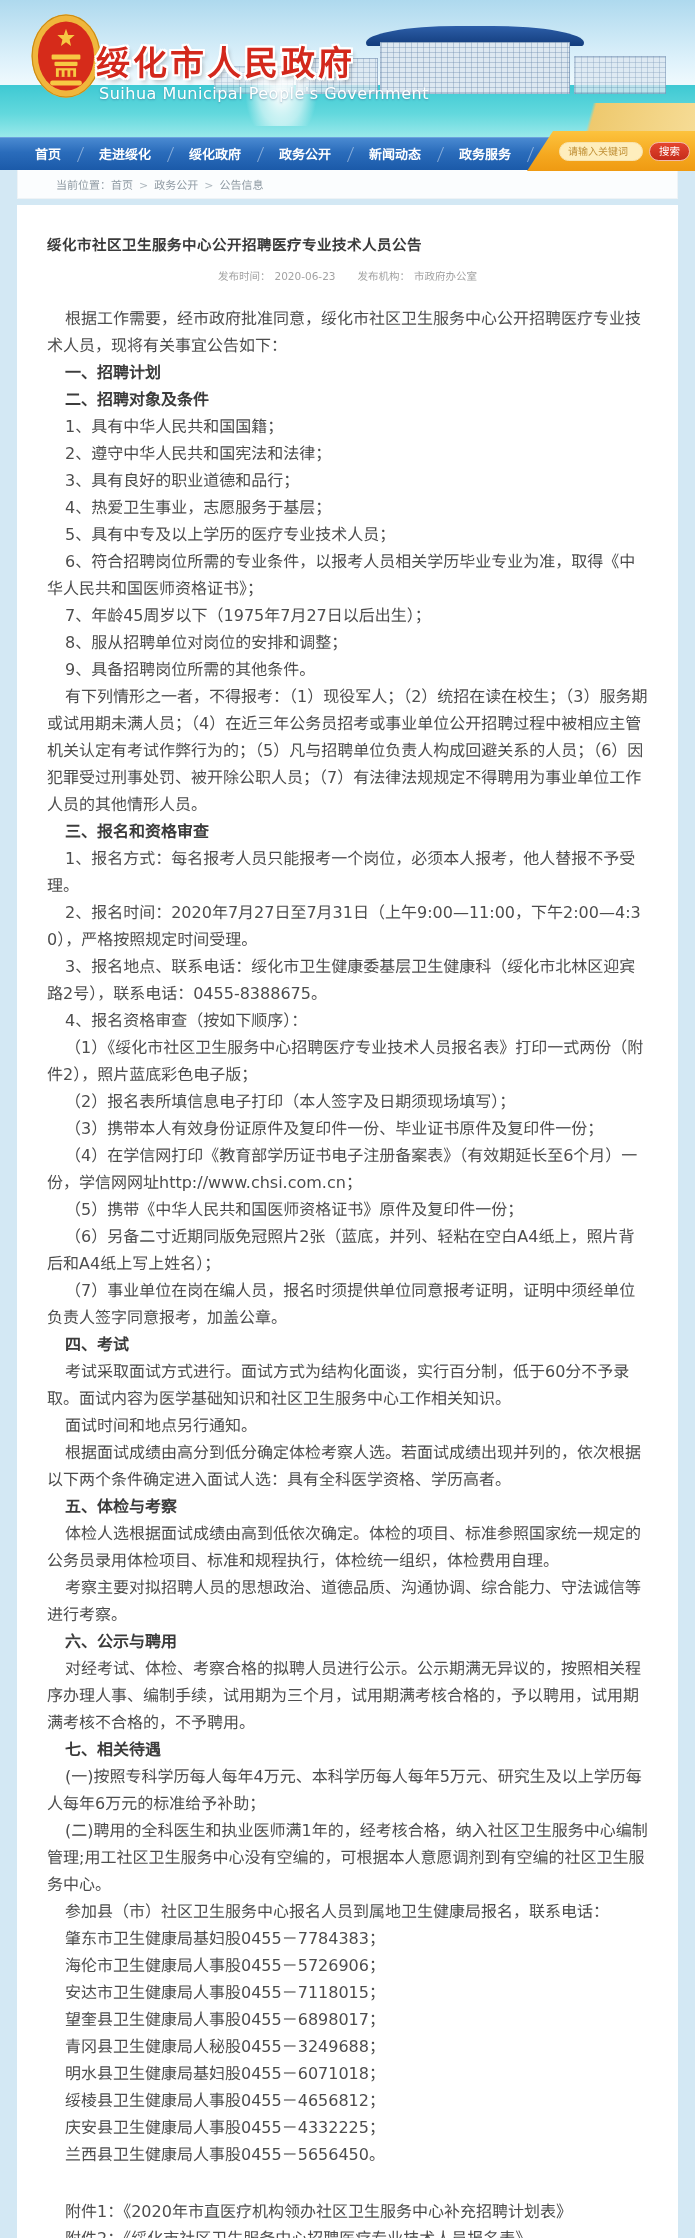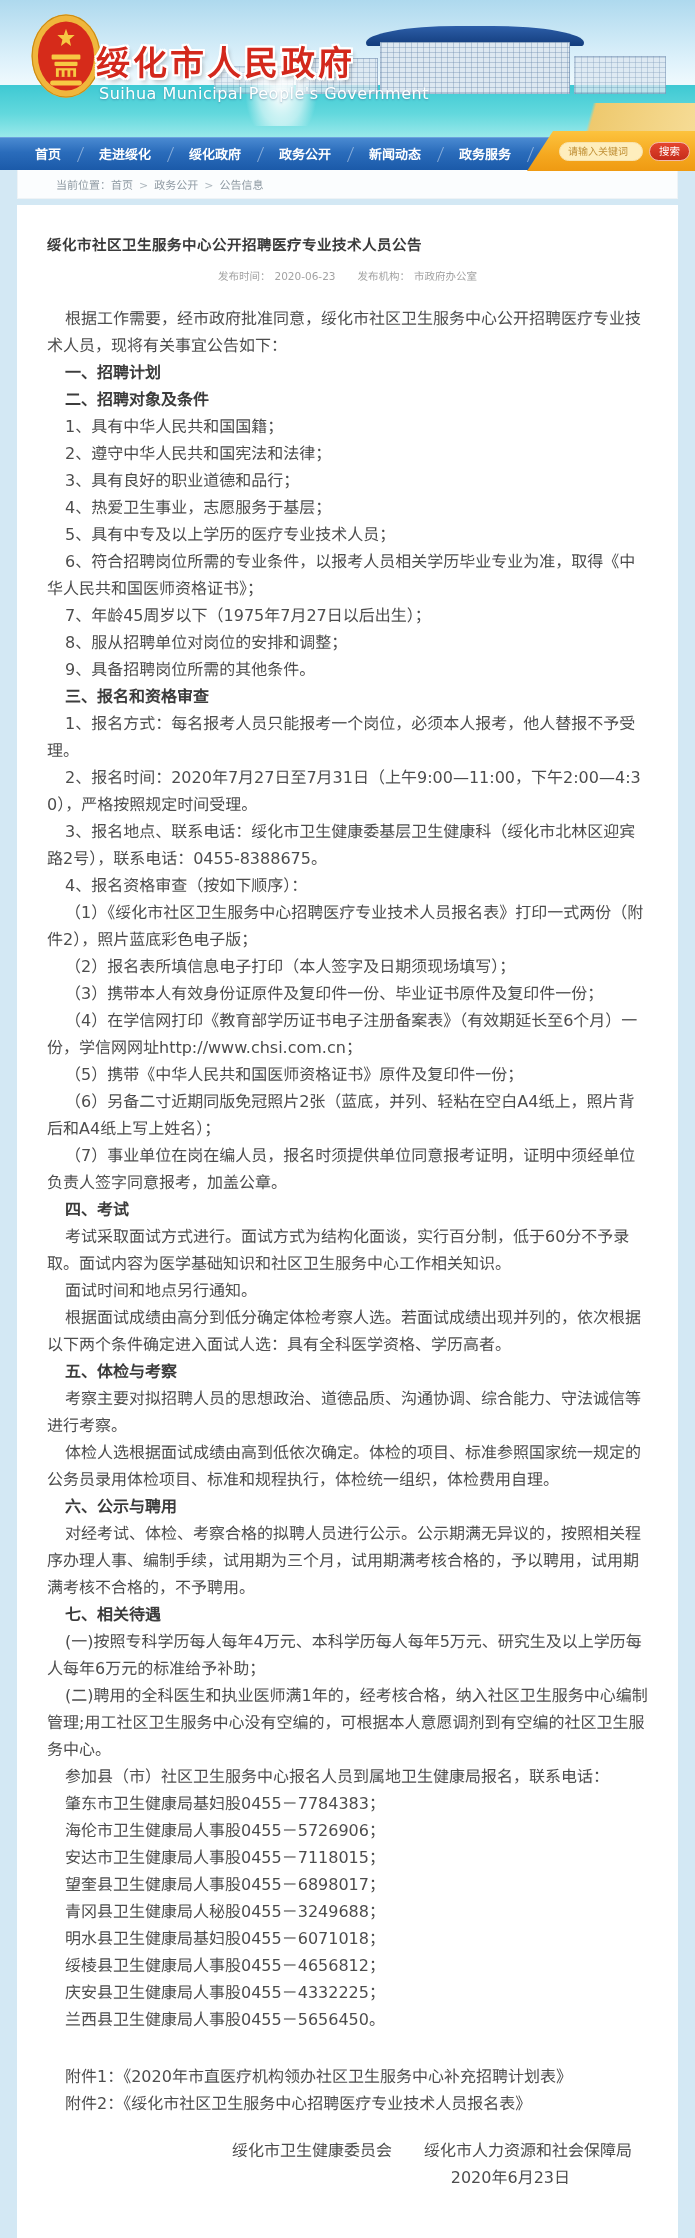--- a/index.html
+++ b/index.html
@@ -202,39 +202,40 @@
         <p class="t-h">二、招聘对象及条件</p>
         <p class="t-p">1、具有中华人民共和国国籍；</p>
         <p class="t-p">2、遵守中华人民共和国宪法和法律；</p>
         <p class="t-p">3、具有良好的职业道德和品行；</p>
         <p class="t-p">4、热爱卫生事业，志愿服务于基层；</p>
         <p class="t-p">5、具有中专及以上学历的医疗专业技术人员；</p>
         <p class="t-p">6、符合招聘岗位所需的专业条件，以报考人员相关学历毕业专业为准，取得《中华人民共和国医师资格证书》；</p>
         <p class="t-p">7、年龄45周岁以下（1975年7月27日以后出生）；</p>
         <p class="t-p">8、服从招聘单位对岗位的安排和调整；</p>
         <p class="t-p">9、具备招聘岗位所需的其他条件。</p>
+        <p class="t-p">有下列情形之一者，不得报考：（1）现役军人；（2）统招在读在校生；（3）服务期或试用期未满人员；（4）在近三年公务员招考或事业单位公开招聘过程中被相应主管机关认定有考试作弊行为的；（5）凡与招聘单位负责人构成回避关系的人员；（6）因犯罪受过刑事处罚、被开除公职人员；（7）有法律法规规定不得聘用为事业单位工作人员的其他情形人员。</p>
         <p class="t-h">三、报名和资格审查</p>
         <p class="t-p">1、报名方式：每名报考人员只能报考一个岗位，必须本人报考，他人替报不予受理。</p>
         <p class="t-p">2、报名时间：2020年7月27日至7月31日（上午9:00—11:00，下午2:00—4:30），严格按照规定时间受理。</p>
         <p class="t-p">3、报名地点、联系电话：绥化市卫生健康委基层卫生健康科（绥化市北林区迎宾路2号），联系电话：0455-8388675。</p>
         <p class="t-p">4、报名资格审查（按如下顺序）：</p>
         <p class="t-p">（1）《绥化市社区卫生服务中心招聘医疗专业技术人员报名表》打印一式两份（附件2），照片蓝底彩色电子版；</p>
         <p class="t-p">（2）报名表所填信息电子打印（本人签字及日期须现场填写）；</p>
         <p class="t-p">（3）携带本人有效身份证原件及复印件一份、毕业证书原件及复印件一份；</p>
         <p class="t-p">（4）在学信网打印《教育部学历证书电子注册备案表》（有效期延长至6个月）一份，学信网网址http://www.chsi.com.cn；</p>
         <p class="t-p">（5）携带《中华人民共和国医师资格证书》原件及复印件一份；</p>
         <p class="t-p">（6）另备二寸近期同版免冠照片2张（蓝底，并列、轻粘在空白A4纸上，照片背后和A4纸上写上姓名）；</p>
         <p class="t-p">（7）事业单位在岗在编人员，报名时须提供单位同意报考证明，证明中须经单位负责人签字同意报考，加盖公章。</p>
         <p class="t-h">四、考试</p>
         <p class="t-p">考试采取面试方式进行。面试方式为结构化面谈，实行百分制，低于60分不予录取。面试内容为医学基础知识和社区卫生服务中心工作相关知识。</p>
         <p class="t-p">面试时间和地点另行通知。</p>
         <p class="t-p">根据面试成绩由高分到低分确定体检考察人选。若面试成绩出现并列的，依次根据以下两个条件确定进入面试人选：具有全科医学资格、学历高者。</p>
         <p class="t-h">五、体检与考察</p>
+        <p class="t-p">体检人选根据面试成绩由高到低依次确定。体检的项目、标准参照国家统一规定的公务员录用体检项目、标准和规程执行，体检统一组织，体检费用自理。</p>
         <p class="t-p">考察主要对拟招聘人员的思想政治、道德品质、沟通协调、综合能力、守法诚信等进行考察。</p>
-        <p class="t-p">体检人选根据面试成绩由高到低依次确定。体检的项目、标准参照国家统一规定的公务员录用体检项目、标准和规程执行，体检统一组织，体检费用自理。</p>
         <p class="t-h">六、公示与聘用</p>
         <p class="t-p">对经考试、体检、考察合格的拟聘人员进行公示。公示期满无异议的，按照相关程序办理人事、编制手续，试用期为三个月，试用期满考核合格的，予以聘用，试用期满考核不合格的，不予聘用。</p>
         <p class="t-h">七、相关待遇</p>
         <p class="t-p">(一)按照专科学历每人每年4万元、本科学历每人每年5万元、研究生及以上学历每人每年6万元的标准给予补助；</p>
         <p class="t-p">(二)聘用的全科医生和执业医师满1年的，经考核合格，纳入社区卫生服务中心编制管理;用工社区卫生服务中心没有空编的，可根据本人意愿调剂到有空编的社区卫生服务中心。</p>
         <p class="t-p">参加县（市）社区卫生服务中心报名人员到属地卫生健康局报名，联系电话：</p>
         <p class="t-p">肇东市卫生健康局基妇股0455－7784383；</p>
         <p class="t-p">海伦市卫生健康局人事股0455－5726906；</p>
         <p class="t-p">安达市卫生健康局人事股0455－7118015；</p>
         <p class="t-p">望奎县卫生健康局人事股0455－6898017；</p>

